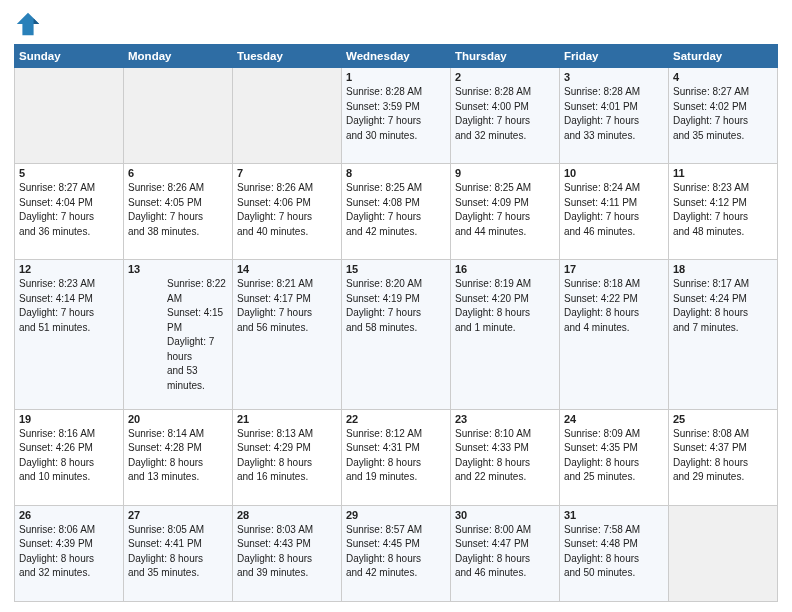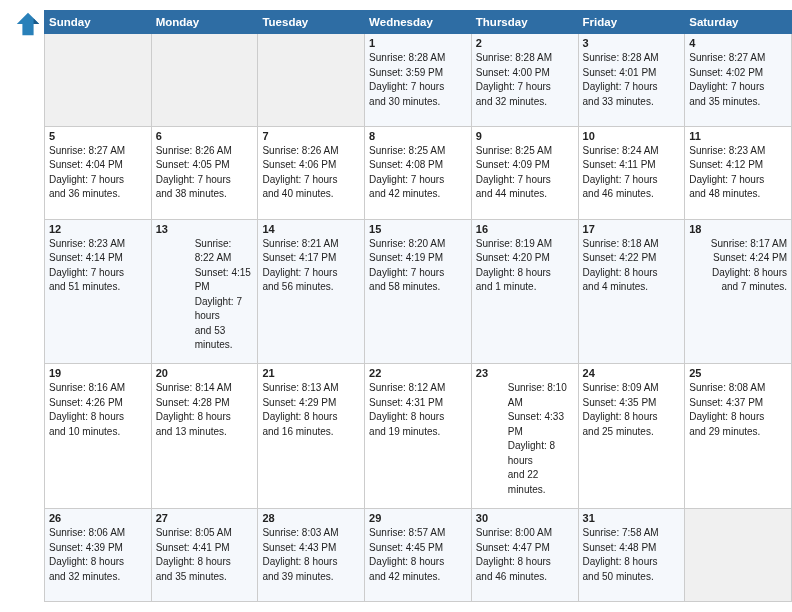--- a/index.html
+++ b/index.html
@@ -6,23 +6,23 @@
     body {
       font-family: Arial, sans-serif;
       background: #fff;
       width: 792px;
       height: 612px;
       overflow: hidden;
     }
     .page {
       width: 792px;
       height: 612px;
-      padding: 10px 0 10px 14px;
+      padding: 10px 14px 10px 14px;
       display: flex;
-      flex-direction: row;
+      flex-direction: column;
     }
     .header {
       display: flex;
       align-items: flex-start;
       justify-content: space-between;
       margin-bottom: 6px;
     }
     .logo {
       display: flex;
       align-items: center;
@@ -253,21 +253,21 @@
           </td>
           <td>
             <span class="day-number">17</span>
             <div class="day-info" style="white-space: pre-line;">Sunrise: 8:18 AM
 Sunset: 4:22 PM
 Daylight: 8 hours
 and 4 minutes.</div>
           </td>
           <td>
             <span class="day-number">18</span>
-            <div class="day-info" style="white-space: pre-line; text-align: right;">Sunrise: 8:17 AM
+            <div class="day-info" style="white-space: pre-line;">Sunrise: 8:17 AM
 Sunset: 4:24 PM
 Daylight: 8 hours
 and 7 minutes.</div>
           </td>
         </tr>
         <tr>
           <td>
             <span class="day-number">19</span>
             <div class="day-info" style="white-space: pre-line;">Sunrise: 8:16 AM
 Sunset: 4:26 PM
@@ -290,21 +290,21 @@
           </td>
           <td>
             <span class="day-number">22</span>
             <div class="day-info" style="white-space: pre-line;">Sunrise: 8:12 AM
 Sunset: 4:31 PM
 Daylight: 8 hours
 and 19 minutes.</div>
           </td>
           <td>
             <span class="day-number">23</span>
-            <div class="day-info" style="white-space: pre-line; margin-left: 32px;">Sunrise: 8:10 AM
+            <div class="day-info" style="white-space: pre-line;">Sunrise: 8:10 AM
 Sunset: 4:33 PM
 Daylight: 8 hours
 and 22 minutes.</div>
           </td>
           <td>
             <span class="day-number">24</span>
             <div class="day-info" style="white-space: pre-line;">Sunrise: 8:09 AM
 Sunset: 4:35 PM
 Daylight: 8 hours
 and 25 minutes.</div>

